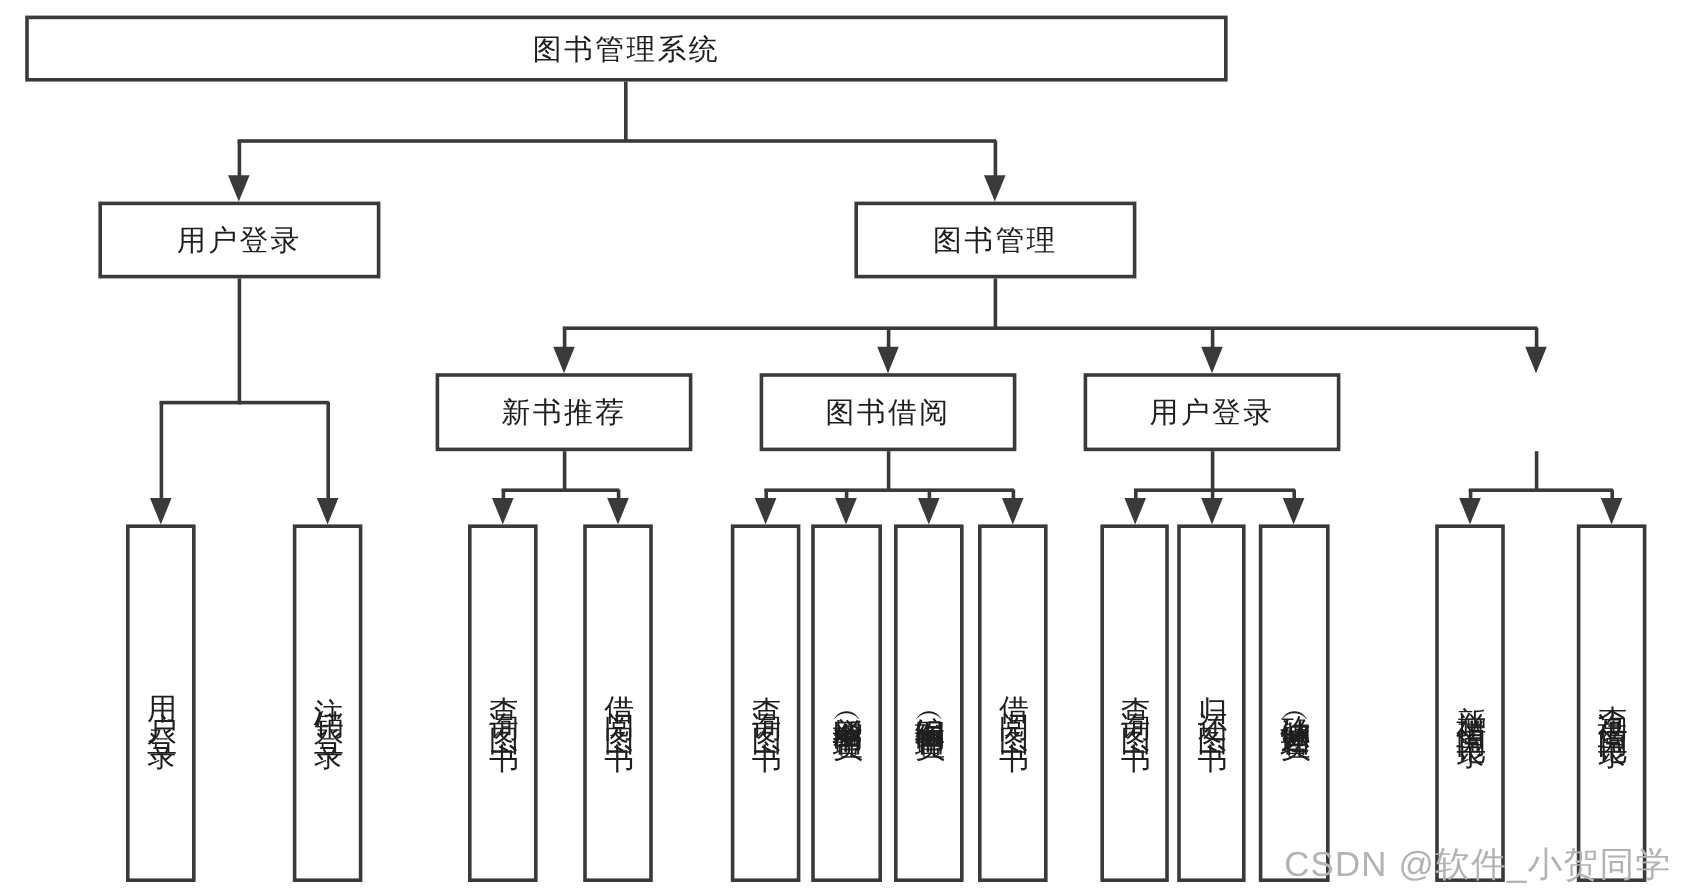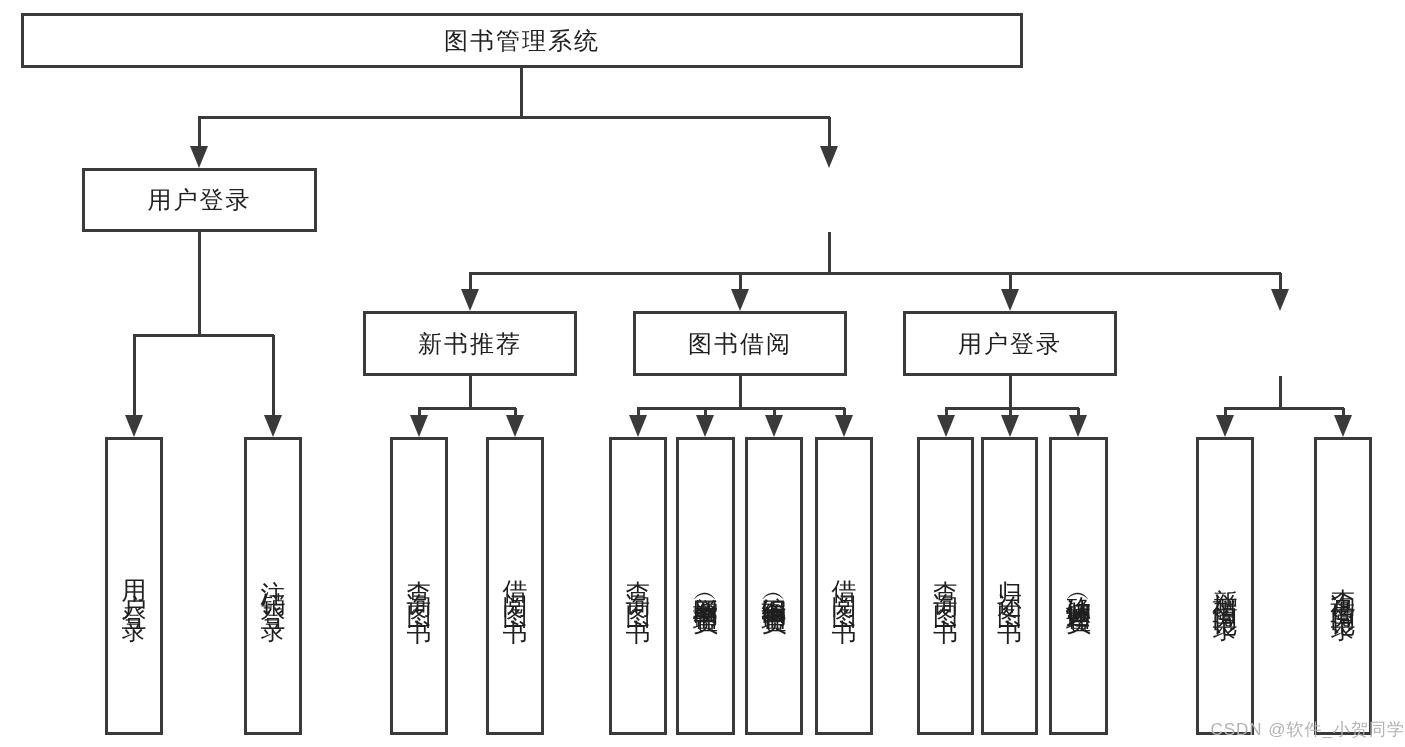--- a/index.html
+++ b/index.html
@@ -33,39 +33,42 @@
   .vline{width:3px;}
   .hline{height:3px;}
   .ahead{
     position:absolute;width:0;height:0;
     border-left:9px solid transparent;
     border-right:9px solid transparent;
     border-top:22px solid #3a3a3a;
   }
   .watermark{
     position:absolute;
-    right:0;
+    right:12px;
     bottom:6px;
-    font-size:17px;
+    font-size:29px;
     color:#b3b3b3;
     letter-spacing:1px;
     white-space:nowrap;
   }
 </style>
 </head>
 <body>
 
 <div id="canvas">
 
   <div class="node root" style="left:21px;top:13px;width:1002px;height:55px;">
     <span>图书管理系统</span>
   </div>
 
   <div class="node hnode" style="left:82px;top:168px;width:235px;height:64px;">
     <span>用户登录</span>
+  </div>
+  <div class="node hnode" style="left:712px;top:168px;width:235px;height:64px;">
+    <span>图书管理</span>
   </div>
 
   <div class="node hnode" style="left:633px;top:311px;width:214px;height:65px;">
     <span>图书借阅</span>
   </div>
   <div class="node hnode" style="left:363px;top:311px;width:214px;height:65px;">
     <span>新书推荐</span>
   </div>
   <div class="node hnode" style="left:903px;top:311px;width:214px;height:65px;">
     <span>用户登录</span>

